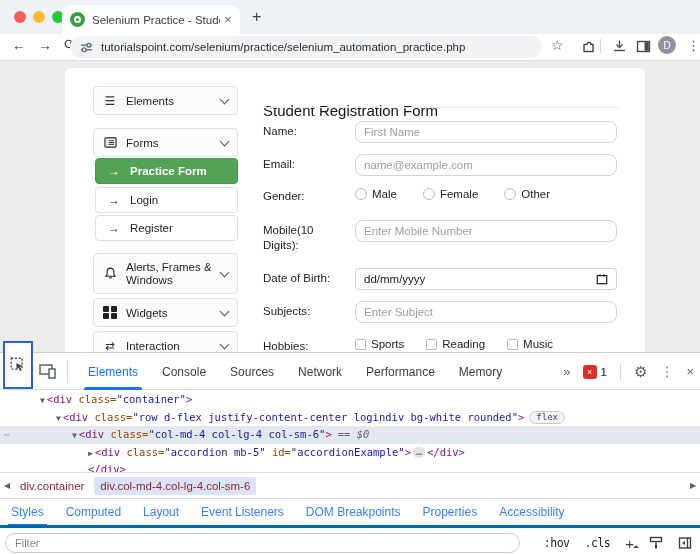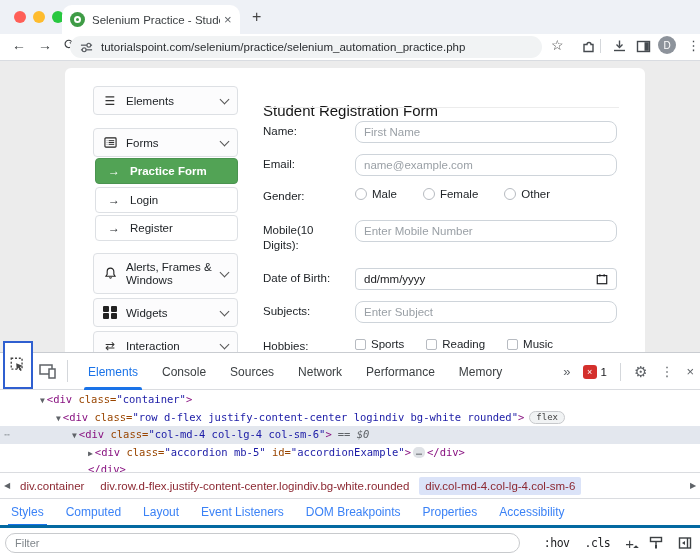--- a/index.html
+++ b/index.html
@@ -361,21 +361,20 @@
       </div>
       <div class="dom-line" style="padding-left:88px">
         <span class="tag">&lt;/div&gt;</span>
       </div>
     </div>
 
     <div id="crumbs">
       <span class="crumb-arrow">◀</span>
       <div id="crumb-list">
         <span class="crumb">div.container</span>
-        <span class="crumb">div.row.d-flex.justify-content-center.logindiv.bg-white.rounded</span>
         <span class="crumb selected">div.col-md-4.col-lg-4.col-sm-6</span>
       </div>
       <span class="crumb-arrow">▶</span>
     </div>
 
     <div id="style-tabs">
       <span class="st-tab active">Styles</span>
       <span class="st-tab">Computed</span>
       <span class="st-tab">Layout</span>
       <span class="st-tab">Event Listeners</span>

